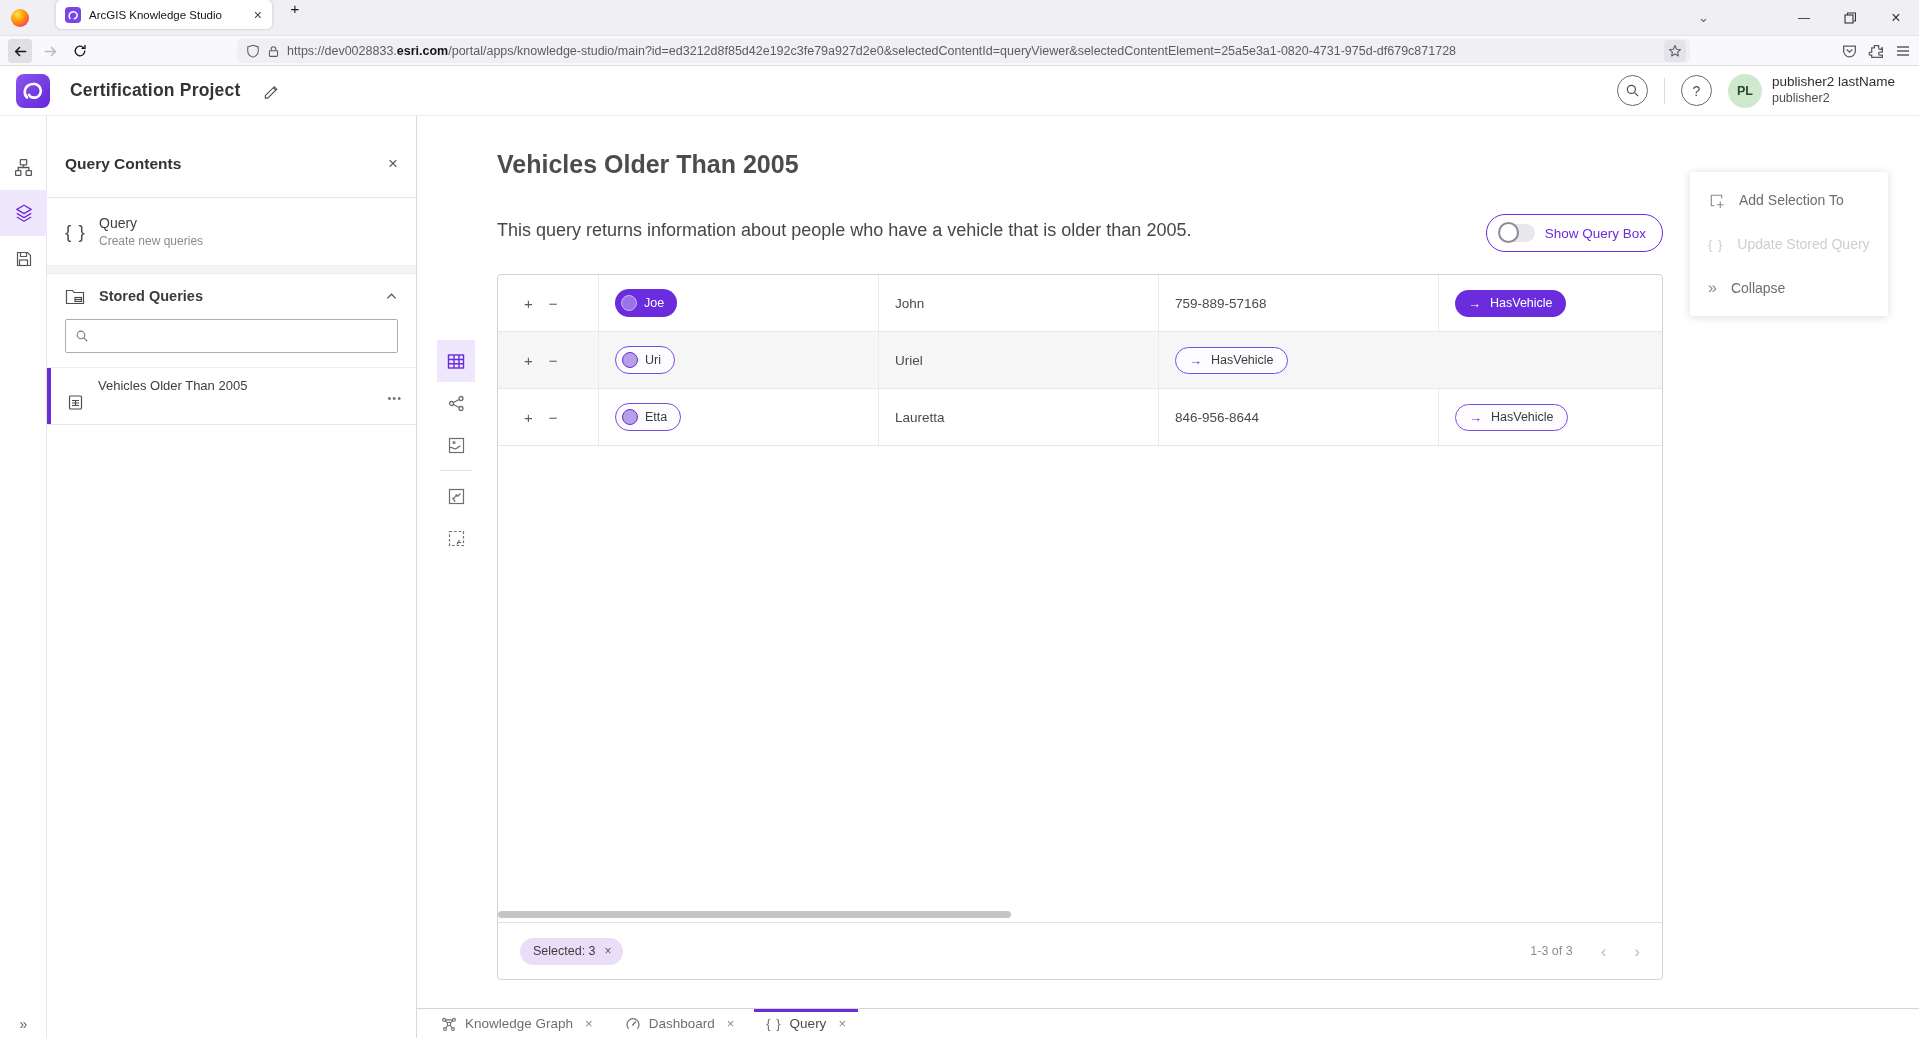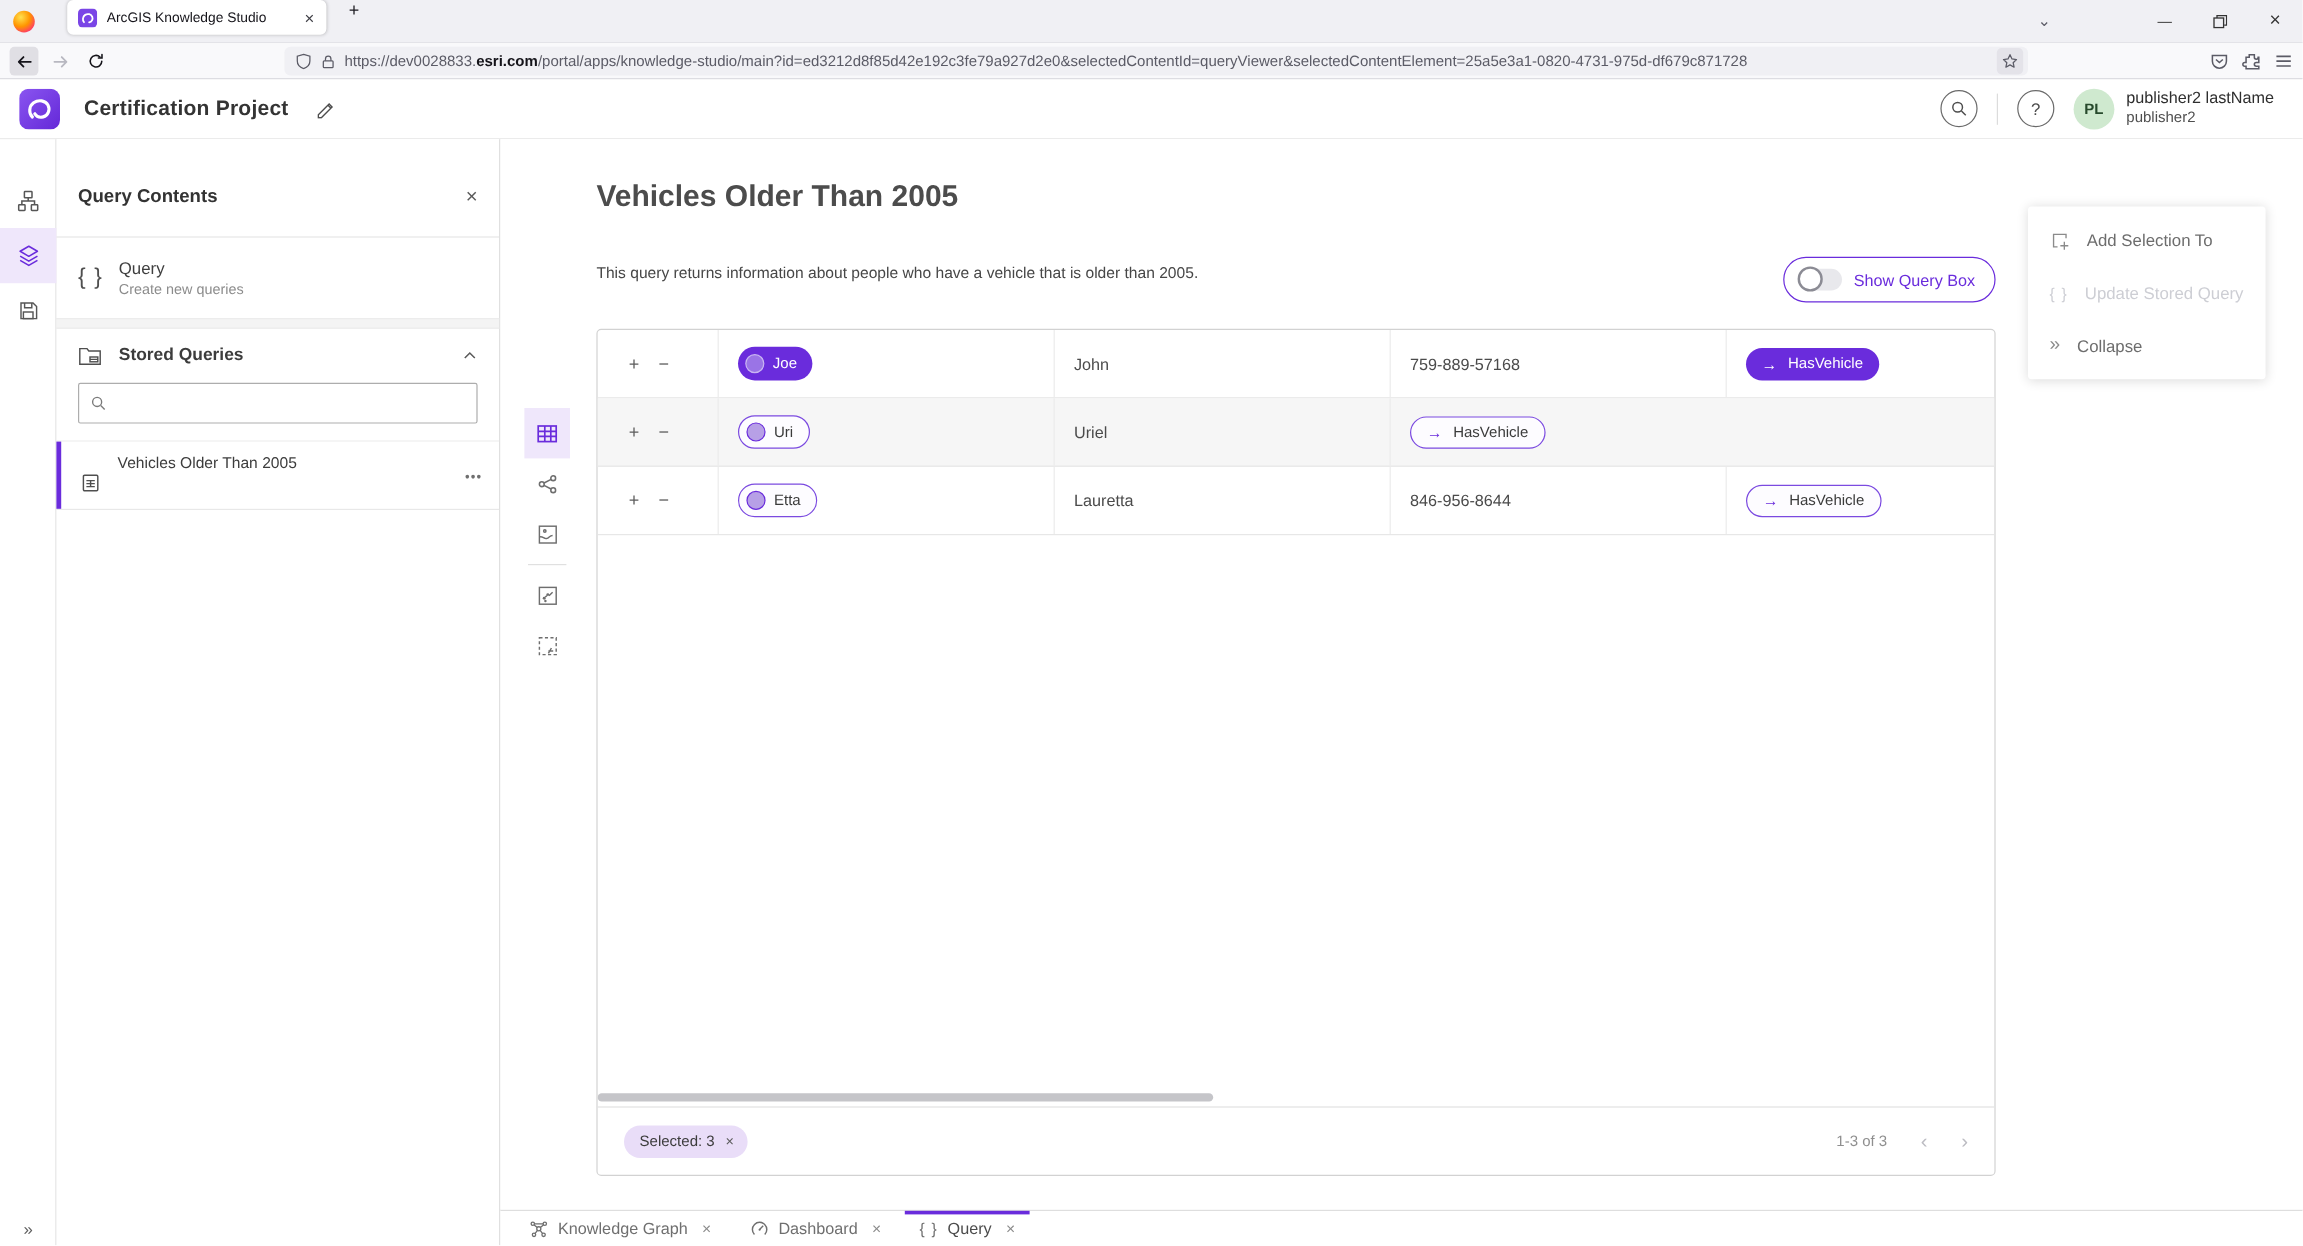--- a/index.html
+++ b/index.html
@@ -71,21 +71,21 @@
   .selbar { position:absolute; left:0; top:0; bottom:0; width:4px; background:#6a2cdc; }
   .doc-ic { color:#4f4f4f; margin-top:16px; }
   .stored-txt { margin-left:14px; width:228px; }
   .stored-item-title { font-size:13px; color:#3d3d3d; }
   .stored-item-desc { font-size:12.5px; color:#8c8c8c; line-height:1.4; margin-top:3px; }
   .dots { margin-left:auto; color:#6f6f6f; font-size:11px; letter-spacing:1px; margin-top:14px; }
 
   .rightcol { flex:1; display:flex; flex-direction:column; min-width:0; }
   .main { position:relative; flex:1; background:#fff; overflow:hidden; }
   .main-title { position:absolute; left:80px; top:34px; font-size:25px; font-weight:bold; color:#4c4c4c; }
-  .main-desc { position:absolute; left:80px; top:104px; font-size:13px; color:#474747; }
+  .main-desc { position:absolute; left:80px; top:104px; font-size:18px; color:#474747; }
   .sqb { position:absolute; top:98px; right:256px; height:38px; border:1.5px solid #6a2cdc; border-radius:19px;
          display:flex; align-items:center; padding:0 16px 0 12px; gap:10px; background:#fff; }
   .toggle { width:36px; height:18px; border-radius:9px; background:#e8e8ec; position:relative; }
   .knob { position:absolute; left:-1px; top:-2px; width:21px; height:21px; border-radius:50%; background:#fff; border:2.5px solid #8b8b94; }
   .sqb-label { font-size:13.5px; color:#6a2cdc; }
 
   .viewrail { position:absolute; left:20px; top:224px; width:38px; }
   .vr-item { width:38px; height:42px; display:flex; align-items:center; justify-content:center; color:#6e6e6e; }
   .vr-item.sel { background:#efe7fb; color:#6a2cdc; }
   .vr-div { height:1px; background:#e0e0e0; margin:4px 3px; }

